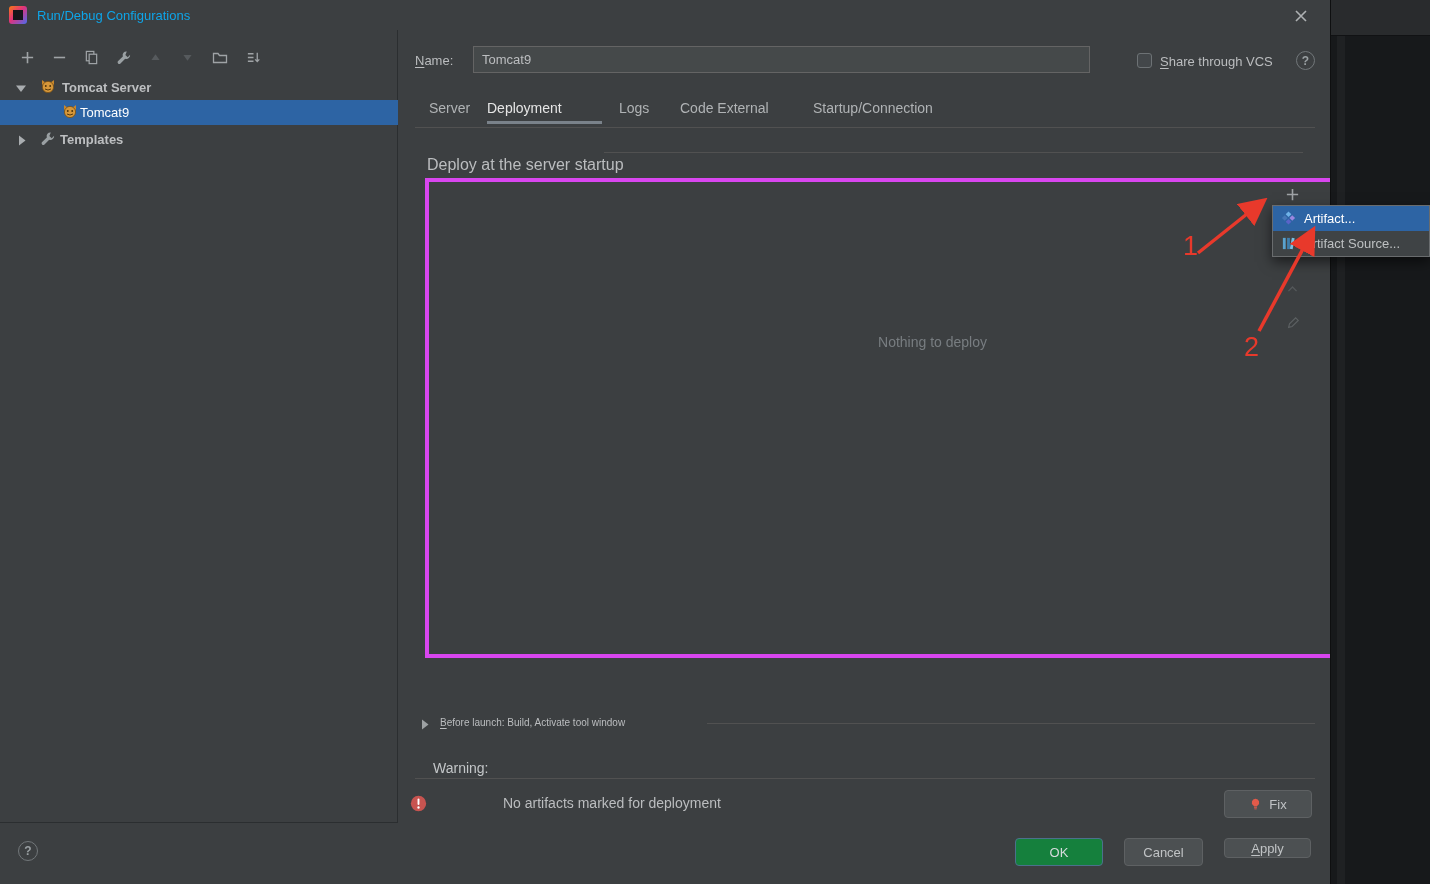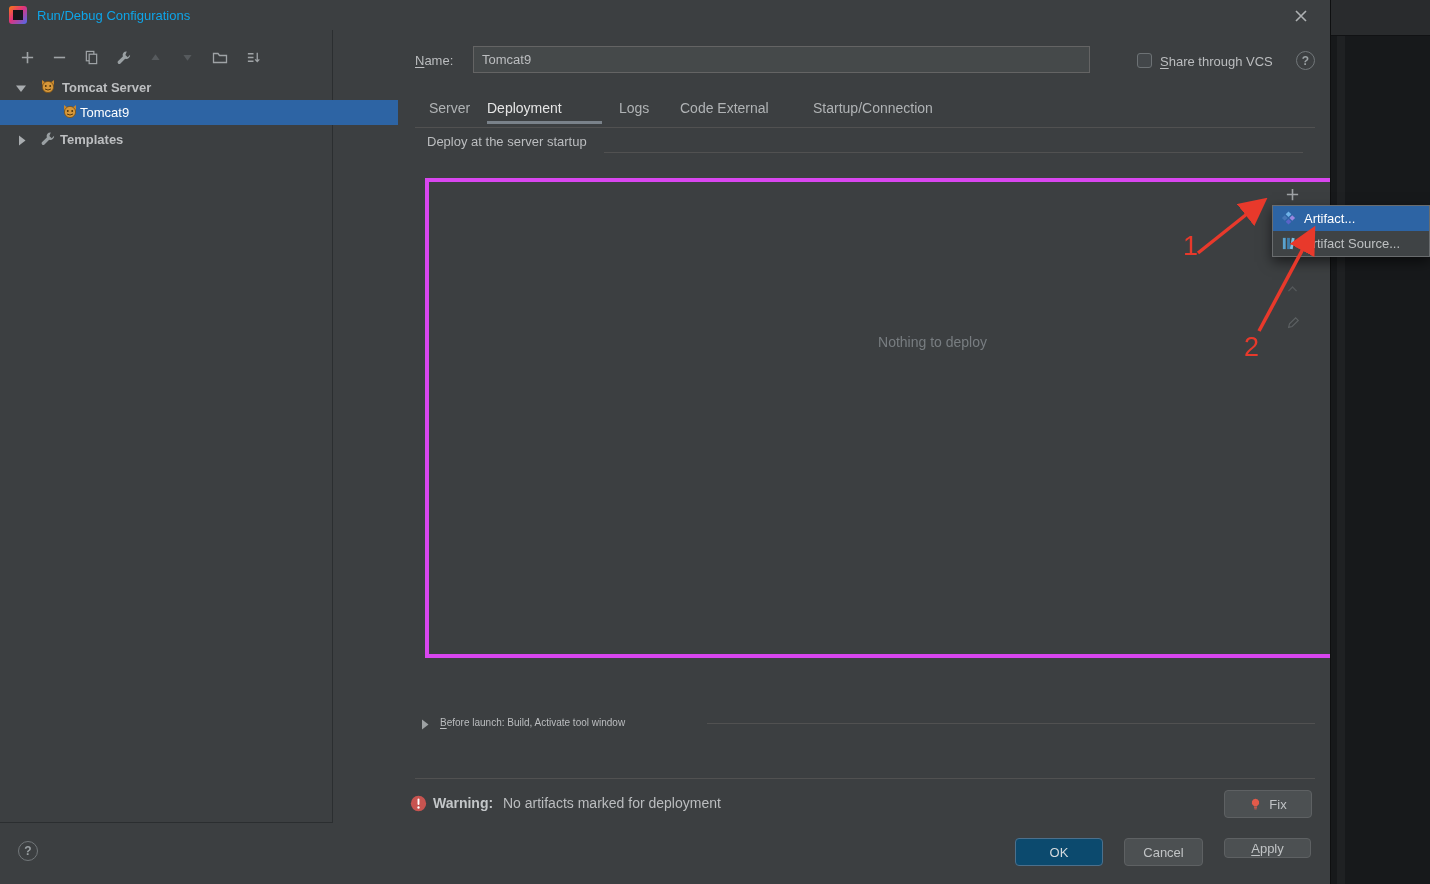--- a/index.html
+++ b/index.html
@@ -13,21 +13,21 @@
 
   
   .titlebar{position:absolute;left:0;top:0;width:1330px;height:30px}
   .app-icon{position:absolute;left:9px;top:6px;width:18px;height:18px;border-radius:3px;
     background:linear-gradient(135deg,#f97a12,#e0327b 45%,#4a6cf0);display:flex;align-items:center;justify-content:center}
   .app-icon .inner{width:10px;height:10px;background:#14151a}
   .title-text{position:absolute;left:37px;top:8px;font-size:13px;color:#0ea5e9}
   .close-btn{position:absolute;left:1290px;top:5px;width:22px;height:22px;background:none;border:none;display:flex;align-items:center;justify-content:center;cursor:default}
 
   
-  .sidebar{position:absolute;left:0;top:30px;width:333px;height:793px;border-right:1px solid #2b2e30;border-bottom:1px solid #2b2e30}
+  .sidebar{position:absolute;left:0;top:30px;width:398px;height:793px;border-right:1px solid #2b2e30;border-bottom:1px solid #2b2e30}
   .tb-icon{position:absolute;top:19px;width:17px;height:17px;display:flex;align-items:center;justify-content:center}
   .tree-row{position:absolute;left:0;width:398px;display:flex;align-items:center}
   .tree-label{font-weight:bold;font-size:13px;color:#bdbfc1}
   .row-selected{background:#2d64a4}
   .row-selected .item-label{color:#ffffff;font-size:13px}
 
   
   .field-label{font-size:13px;color:#bbbdbf}
   .name-input{position:absolute;left:473px;top:46px;width:617px;height:27px;background:#45494a;border:1px solid #646464;
     color:#bcbec0;font:13px "Liberation Sans",sans-serif;padding:0 8px;outline:none}
@@ -47,21 +47,21 @@
   .box-icon{position:absolute;left:855px;width:17px;height:17px;display:flex;align-items:center;justify-content:center}
 
   
   .popup{background:#3f4345;border:1px solid #696c6e;box-shadow:0 5px 12px rgba(0,0,0,.55)}
   .popup-row{height:25px;display:flex;align-items:center;gap:8px;padding:0 6px 0 8px;font-size:13px;color:#bdc0c2;white-space:nowrap;overflow:hidden}
   .popup-row.selected{background:#2d64a4;color:#fff}
 
   
   .btn{display:flex;align-items:center;justify-content:center;gap:7px;background:#4c5052;border:1px solid #5e6163;
     border-radius:4px;color:#c0c3c5;font:13px "Liberation Sans",sans-serif;cursor:default}
-  .btn.primary{background:#0c4a6e;border-color:#4c708c;color:#d6dadd}
+  .btn.primary{background:#15803d;border-color:#4c708c;color:#d6dadd}
 
   
   .right-strip{position:absolute;left:1330px;top:0;width:100px;height:884px;background:#17191b;border-left:1px solid #0e0f10}
   .right-strip .band-top{position:absolute;left:0;top:0;width:100px;height:36px;background:#292b2d;border-bottom:1px solid #111214}
   .right-strip .edge-col{position:absolute;left:6px;top:36px;width:8px;height:848px;background:#1f2123}
 </style>
 </head>
 <body>
 
 <div class="dialog">
@@ -179,21 +179,21 @@
   <div class="abs help-circle" style="left:1296px;top:51px;width:19px;height:19px">?</div>
 
   <div class="tab" style="left:429px">Server</div>
   <div class="tab active" style="left:487px">Deployment</div>
   <div class="tab" style="left:619px">Logs</div>
   <div class="tab" style="left:680px">Code External</div>
   <div class="tab" style="left:813px">Startup/Connection</div>
   <div class="tab-underline"></div>
   <div class="hline" style="left:415px;top:127px;width:900px"></div>
 
-  <div class="abs" style="left:427px;top:134px;font-size:13px;color:#bbbdbf">Deploy at the server startup</div>
+  <div class="abs" style="left:427px;top:156px;font-size:16px;color:#bbbdbf">Deploy at the server startup</div>
   <div class="hline" style="left:604px;top:152px;width:699px"></div>
 
   <div class="deploy-box">
     <div class="empty-text">Nothing to deploy</div>
     <div class="box-icon" style="top:4px">
       <svg width="15" height="15" viewBox="0 0 16 16">
           <path d="M8 2 V14 M2 8 H14" stroke="#9fa3a6" stroke-width="1.7"></path>
         </svg>
     </div>
     <div class="box-icon" style="top:99px">
@@ -218,21 +218,21 @@
 
   <div class="hline" style="left:415px;top:778px;width:900px"></div>
 
   <span class="abs" style="left:410px;top:795px">
     <svg width="17" height="17" viewBox="0 0 16 16">
         <circle cx="8" cy="8" r="7.2" fill="#c75450"></circle>
         <rect x="7.1" y="3.4" width="1.8" height="6" rx="0.9" fill="#fff"></rect>
         <circle cx="8" cy="11.8" r="1.1" fill="#fff"></circle>
       </svg>
   </span>
-  <span class="abs" style="left:433px;top:795px;font-size:14px;font-weight:bold;color:#c3c6c8">Warning:</span>
+  <span class="abs" style="left:433px;top:760px;font-size:14px;font-weight:normal;color:#c3c6c8">Warning:</span>
   <span class="abs" style="left:503px;top:795px;font-size:14px">No artifacts marked for deployment</span>
   <button class="btn abs" style="left:1224px;top:790px;width:88px;height:28px">
     <span>
       <svg width="13" height="14" viewBox="0 0 16 16">
           <path d="M8 1.5a4.5 4.5 0 0 1 2.6 8.2c-.5.4-.8.9-.8 1.3H6.2c0-.4-.3-.9-.8-1.3A4.5 4.5 0 0 1 8 1.5z" fill="#e25a4a"></path>
           <rect x="6.2" y="12" width="3.6" height="1.2" fill="#e25a4a"></rect>
           <rect x="6.6" y="13.6" width="2.8" height="1" fill="#e25a4a"></rect>
         </svg>
     </span>
     <span>Fix</span>

